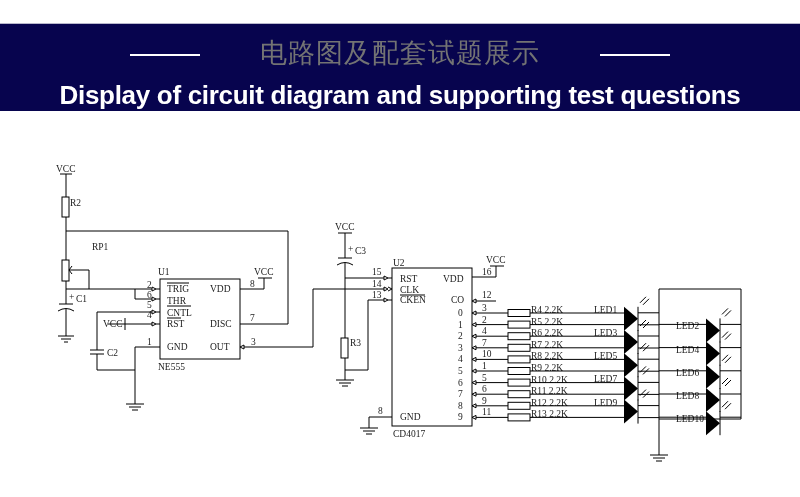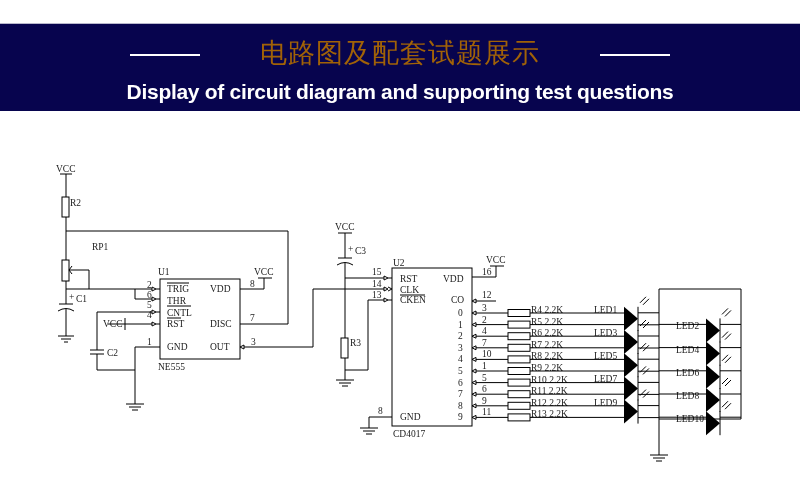--- a/index.html
+++ b/index.html
@@ -1,22 +1,22 @@
 <!DOCTYPE html>
 <html><head>
 <meta charset="utf-8">
 <style>
   html, body { margin: 0; padding: 0; background: #ffffff; }
   body { width: 800px; height: 497px; position: relative; overflow: hidden; font-family: "Liberation Sans", sans-serif; }
   .banner { position: absolute; left: 0; top: 23px; width: 800px; height: 87px; background: #07044e; border-top: 1px solid #b9b8cc; }
   .banner-rule { position: absolute; top: 30px; height: 2px; background: #ffffff; width: 70px; }
   .rule-left { left: 130px; }
   .rule-right { left: 600px; }
-  .title-zh { position: absolute; left: 0; top: 11px; width: 800px; text-align: center; color: #a16207; font-family: "DejaVu Sans", sans-serif; font-size: 27px; letter-spacing: 1px; }
-  .title-en { position: absolute; left: 0; top: 56px; width: 800px; text-align: center; color: #ffffff; font-family: "Liberation Sans", sans-serif; font-size: 21px; font-weight: bold; letter-spacing: -0.3px; }
+  .title-zh { position: absolute; left: 0; top: 11px; width: 800px; text-align: center; color: #737373; font-family: "DejaVu Sans", sans-serif; font-size: 27px; letter-spacing: 1px; }
+  .title-en { position: absolute; left: 0; top: 56px; width: 800px; text-align: center; color: #ffffff; font-family: "Liberation Sans", sans-serif; font-size: 26px; font-weight: bold; letter-spacing: -0.3px; }
   svg#schem { position: absolute; left: 0; top: 0; }
   svg#schem text { font-family: "Liberation Serif", serif; font-size: 9.5px; fill: #222; }
   .w { stroke: #000; stroke-width: 1; fill: none; }
 </style>
 </head>
 <body>
 
 <div class="banner">
   <div class="banner-rule rule-left"></div>
   <div class="banner-rule rule-right"></div>

